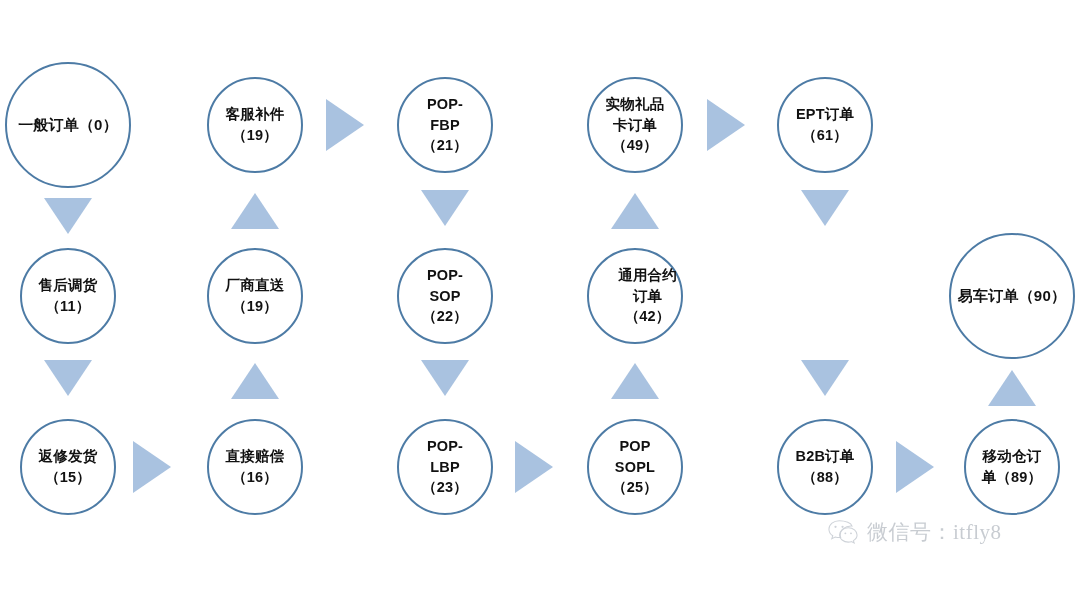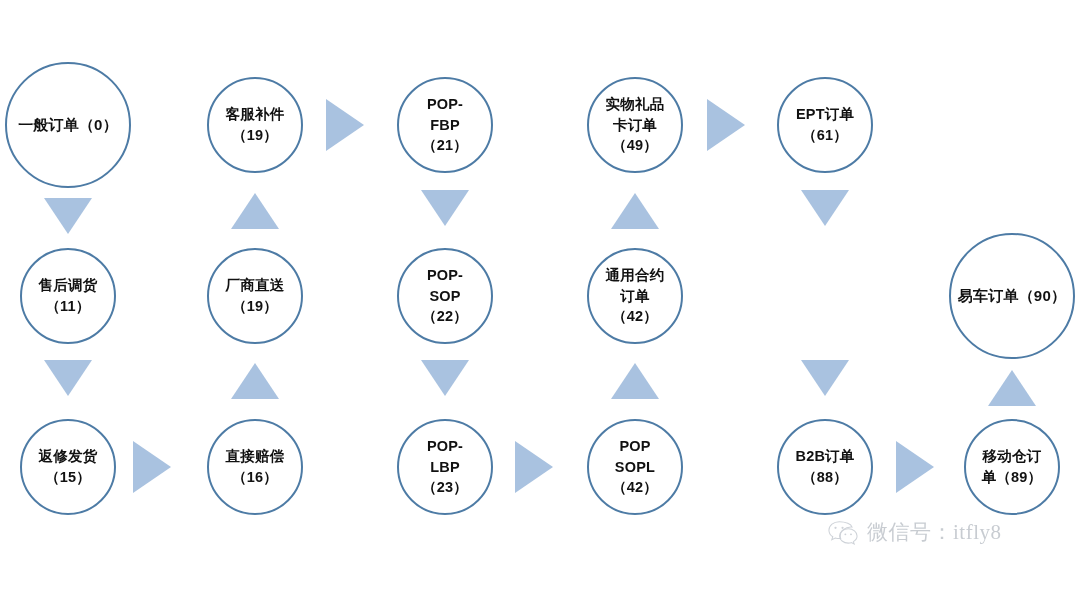--- a/index.html
+++ b/index.html
@@ -62,21 +62,20 @@
   .arrow.right {
     border-top: 26px solid transparent;
     border-bottom: 26px solid transparent;
     border-left: 38px solid #a9c2e0;
   }
 
   
   #watermark {
     position: absolute;
     display: flex;
-    align-items: center;
     gap: 9px;
     opacity: 0.42;
     user-select: none;
   }
   #watermark .wm-text {
     font-size: 21px;
     color: #7d8794;
     font-family: "Liberation Serif", "DejaVu Serif", serif;
     letter-spacing: 0.5px;
     white-space: nowrap;
@@ -127,21 +126,21 @@
     <span class="label">厂商直送
 （19）</span>
   </div>
 
   <div class="node" style="left:397px; top:248px; width:96px; height:96px;">
     <span class="label">POP-
 SOP
 （22）</span>
   </div>
 
-  <div class="node" style="left:587px; top:248px; width:96px; height:96px;">
+  <div class="node" style="left:587px; top:248px; width:96px; height:96px;justify-content:flex-end;">
     <span class="label">通用合约
 订单
 （42）</span>
   </div>
 
 
   <div class="node big" style="left:949px; top:233px; width:126px; height:126px;">
     <span class="label">易车订单（90）</span>
   </div>
 
@@ -157,21 +156,21 @@
 
   <div class="node" style="left:397px; top:419px; width:96px; height:96px;">
     <span class="label">POP-
 LBP
 （23）</span>
   </div>
 
   <div class="node" style="left:587px; top:419px; width:96px; height:96px;">
     <span class="label">POP
 SOPL
-（42）</span>
+（25）</span>
   </div>
 
   <div class="node" style="left:777px; top:419px; width:96px; height:96px;">
     <span class="label">B2B订单
 （88）</span>
   </div>
 
   <div class="node" style="left:964px; top:419px; width:96px; height:96px;">
     <span class="label">移动仓订
 单（89）</span>

